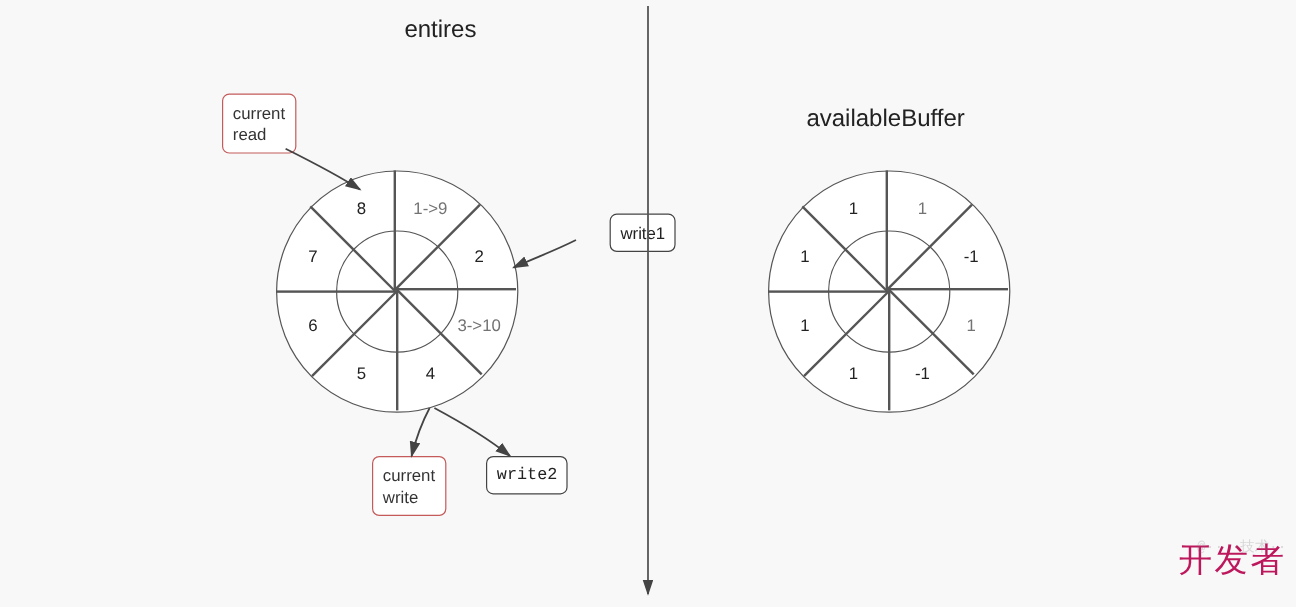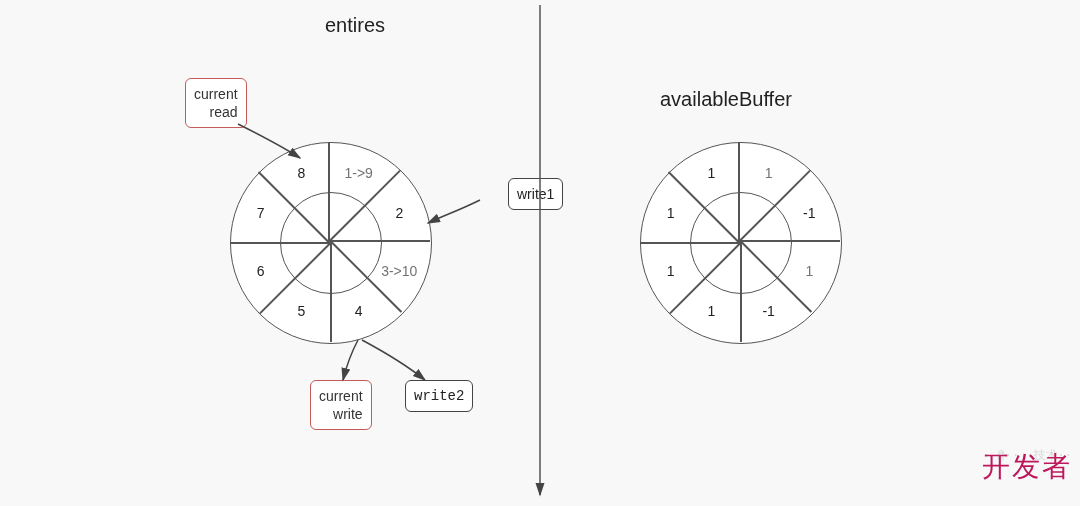--- a/index.html
+++ b/index.html
@@ -10,30 +10,31 @@
     background: #f8f8f9;
     font-family: -apple-system, "Segoe UI", Arial, sans-serif;
     position: relative;
     overflow: hidden;
   }
   .title {
     position: absolute;
     font-size: 20px;
     color: #222;
     text-align: center;
+    margin-left: 12px;
   }
   .box {
     position: absolute;
     border: 1.5px solid #444;
     border-radius: 6px;
     background: #fff;
     font-size: 14px;
     line-height: 18px;
     padding: 6px 8px;
-    text-align: right;
+    text-align: left;
     color: #222;
   }
   .box.red { border-color: #c45a5a; color: #333; }
   .donut {
     position: absolute;
     width: 200px;
     height: 200px;
   }
   .donut .outer, .donut .inner {
     position: absolute;

